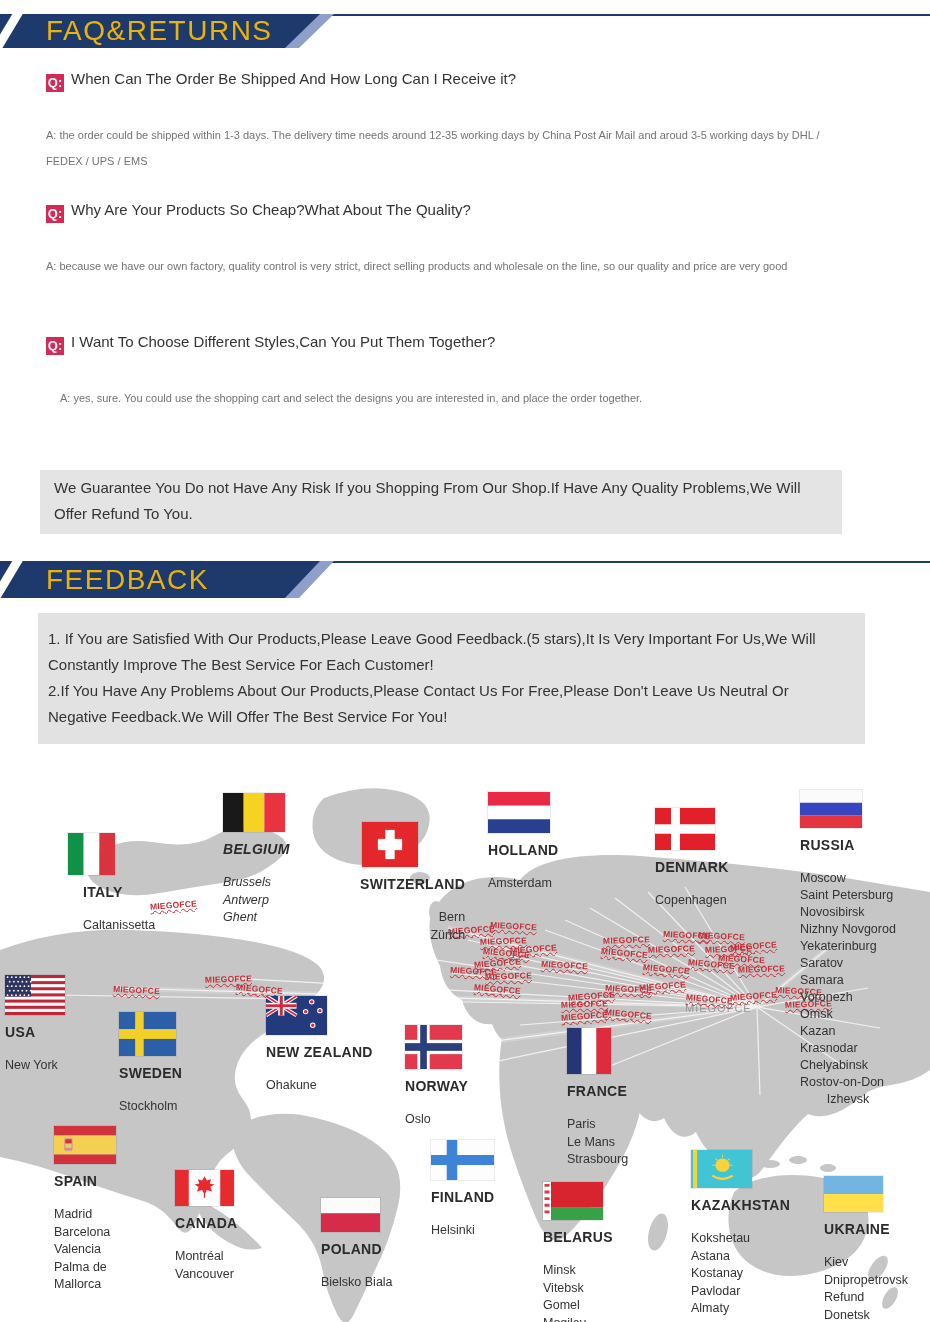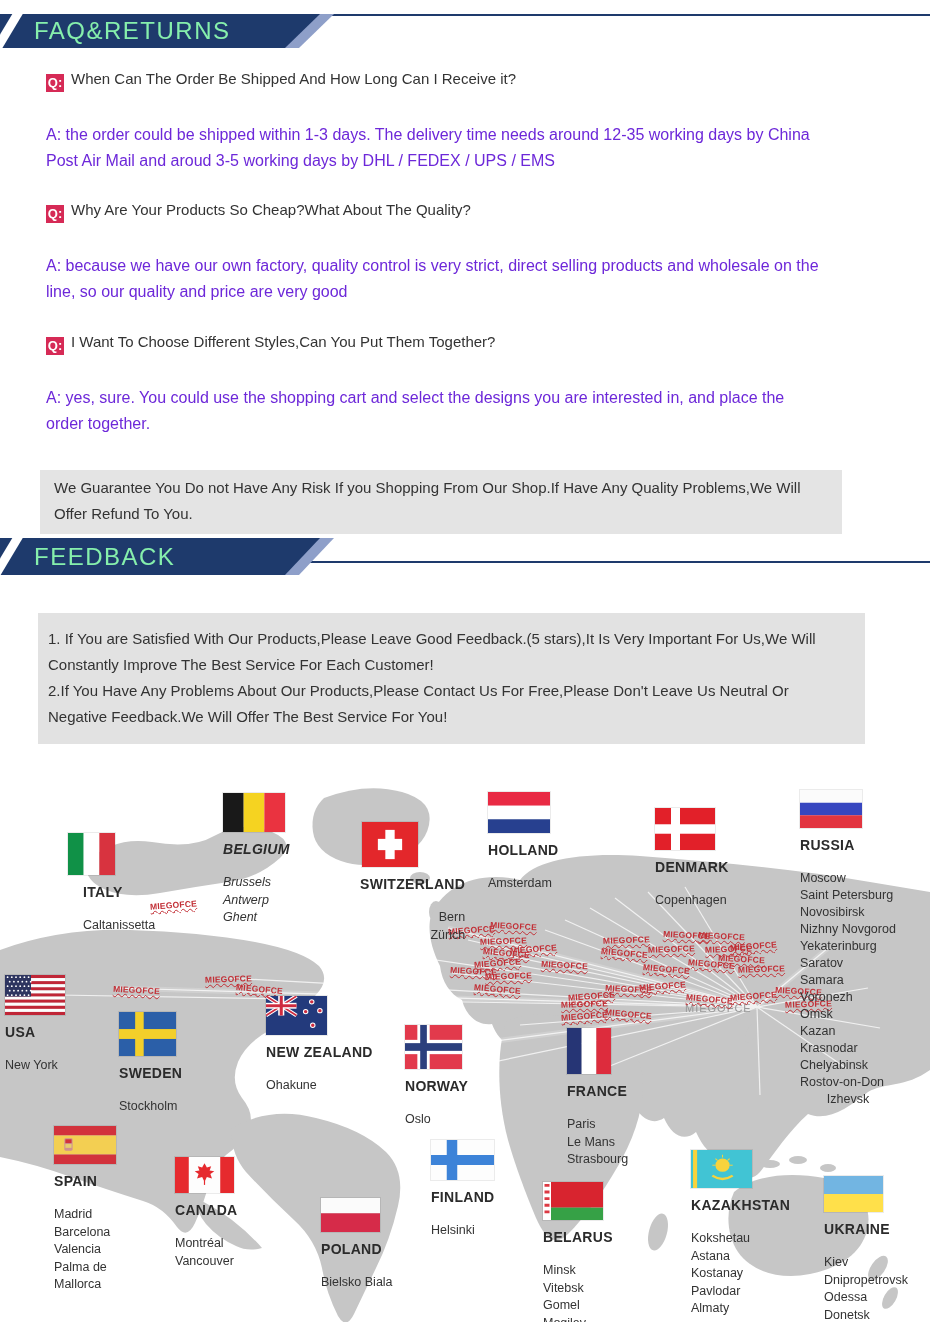--- a/index.html
+++ b/index.html
@@ -3,32 +3,32 @@
 <meta charset="utf-8">
 <style>
   html,body{margin:0;padding:0;background:#fff;}
   .page{position:relative;width:930px;height:1322px;background:#fff;overflow:hidden;
         font-family:"Liberation Sans",sans-serif;color:#2e2e2e;}
   
   .hrule{position:absolute;left:0;right:0;height:2px;background:#1e3a6c;}
   .banner{position:absolute;left:0;width:360px;}
   .banner .shadow{position:absolute;inset:0;background:#8e9fc9;
         clip-path:polygon(0 0,334px 0,299px 100%,0 100%);}
-  .banner .main{position:absolute;inset:0;background:#1e3a6c;color:#86efac;
+  .banner .main{position:absolute;inset:0;background:#1e3a6c;color:#eab308;
         clip-path:polygon(0 0,320px 0,285px 100%,0 100%);
-        display:flex;align-items:center;padding-left:34px;box-sizing:border-box;
-        font-size:24px;letter-spacing:1.5px;font-weight:400;}
+        display:flex;align-items:center;padding-left:46px;box-sizing:border-box;
+        font-size:28px;letter-spacing:1.5px;font-weight:400;}
   .banner .slash{position:absolute;left:1px;top:-8px;width:9px;height:56px;background:#fff;
         transform:rotate(31deg);}
   
   .qa-question{position:absolute;left:46px;width:830px;font-size:15px;color:#333;}
   .q-badge{display:inline-flex;width:18px;height:18px;background:#d62a56;color:#fff;
         font-size:13px;font-weight:bold;align-items:center;justify-content:center;
         margin-right:7px;vertical-align:-3px;}
-  .qa-answer{position:absolute;left:46px;width:780px;font-size:16px;line-height:26px;color:#6d28d9;}
+  .qa-answer{position:absolute;left:46px;width:780px;font-size:11px;line-height:26px;color:#737373;}
   .guarantee{position:absolute;left:40px;top:470px;width:760px;background:#e4e4e4;
         padding:5px 28px 7px 14px;font-size:15px;line-height:26px;color:#333;}
   .fb-box{position:absolute;left:38px;top:613px;width:800px;background:#e2e2e2;
         padding:13px 17px 14px 10px;font-size:15px;line-height:26px;color:#333;}
   .fb-box p{margin:0;}
   
   .map{position:absolute;left:0;top:770px;width:930px;height:552px;}
   .map svg.world{position:absolute;left:0;top:0;}
   .country{position:absolute;}
   .country .flag{display:block;box-shadow:0 0 0 1px rgba(0,0,0,0.08);}
@@ -51,27 +51,27 @@
     <div class="main">FAQ&amp;RETURNS</div>
     <div class="slash"></div>
   </div>
 
   <div>
       <div class="qa-question" style="top: 70px;"><span class="q-badge">Q:</span><span>When Can The Order Be Shipped And How Long Can I Receive it?</span></div>
       <div class="qa-answer" style="top: 122px;">A: the order could be shipped within 1-3 days. The delivery time needs around 12-35 working days by China Post Air Mail and aroud 3-5 working days by DHL / FEDEX / UPS / EMS</div>
       <div class="qa-question" style="top: 201px;"><span class="q-badge">Q:</span><span>Why Are Your Products So Cheap?What About The Quality?</span></div>
       <div class="qa-answer" style="top: 253px;">A: because we have our own factory, quality control is very strict, direct selling products and wholesale on the line, so our quality and price are very good</div>
       <div class="qa-question" style="top: 333px;"><span class="q-badge">Q:</span><span>I Want To Choose Different Styles,Can You Put Them Together?</span></div>
-      <div class="qa-answer" style="top: 385px;">A: yes, sure. You could use the shopping cart and select the designs you are interested in, and place the order together.</div>
+      <div class="qa-answer" style="top: 385px; margin-left: 14px;">A: yes, sure. You could use the shopping cart and select the designs you are interested in, and place the order together.</div>
     </div>
 
   <div class="guarantee">We Guarantee You Do not Have Any Risk If you Shopping From Our Shop.If Have Any Quality Problems,We Will Offer Refund To You.</div>
 
   <div class="hrule" style="top:561px"></div>
-  <div class="banner" style="top:538px;height:37px">
+  <div class="banner" style="top:561px;height:37px">
     <div class="shadow"></div>
     <div class="main">FEEDBACK</div>
     <div class="slash"></div>
   </div>
 
   <div class="fb-box">
     <p>1. If You are Satisfied With Our Products,Please Leave Good Feedback.(5 stars),It Is Very Important For Us,We Will Constantly Improve The Best Service For Each Customer!</p>
     <p>2.If You Have Any Problems About Our Products,Please Contact Us For Free,Please Don't Leave Us Neutral Or Negative Feedback.We Will Offer The Best Service For You!</p>
   </div>
 
@@ -372,21 +372,21 @@
               <rect x="11" y="19" width="6" height="4" fill="#e5cd6e"></rect>
             </svg></div>
           <div class="cname">SPAIN</div>
           <div class="cities" style="width: 80px;">
             <div class="city">Madrid</div>
             <div class="city">Barcelona</div>
             <div class="city">Valencia</div>
             <div class="city">Palma de Mallorca</div>
           </div>
         </div>
-        <div class="country" style="left: 175px; top: 387px;">
+        <div class="country" style="left: 175px; top: 400px;">
           <div class="flag" style="width: 59px; height: 36px;"><svg xmlns="http://www.w3.org/2000/svg" width="59" height="36" viewBox="0 0 60 40" preserveAspectRatio="none">
               <rect x="0" y="0" width="60" height="40" fill="#fdfdfd"></rect>
               <rect x="0" y="0" width="14" height="40" fill="#e62a2e"></rect>
               <rect x="46" y="0" width="14" height="40" fill="#e62a2e"></rect>
               <path d="M30 7 l2.4 4.8 4.4-1.6 -1.6 4.8 4.8 0.8 -4 3.2 1.6 4.8 -5.2-1.6 -2.4 5.2 -2.4-5.2 -5.2 1.6 1.6-4.8 -4-3.2 4.8-0.8 -1.6-4.8 4.4 1.6 z" fill="#e62a2e"></path>
               <rect x="29.4" y="24" width="1.2" height="7" fill="#e62a2e"></rect>
             </svg></div>
           <div class="cname">CANADA</div>
           <div class="cities">
             <div class="city">Montréal</div>
@@ -454,19 +454,19 @@
         </div>
         <div class="country" style="left: 824px; top: 406px;">
           <div class="flag" style="width: 59px; height: 36px;"><svg xmlns="http://www.w3.org/2000/svg" width="59" height="36" viewBox="0 0 60 40" preserveAspectRatio="none">
               <rect x="0" y="0" width="60" height="20" fill="#72b5e2"></rect>
               <rect x="0" y="20" width="60" height="20" fill="#ffe04a"></rect>
             </svg></div>
           <div class="cname">UKRAINE</div>
           <div class="cities">
             <div class="city">Kiev</div>
             <div class="city">Dnipropetrovsk</div>
-            <div class="city">Odessa</div>
+            <div class="city">Refund</div>
             <div class="city">Donetsk</div>
           </div>
         </div>
       </div>
   </div>
 </div>
 
 </body></html>

